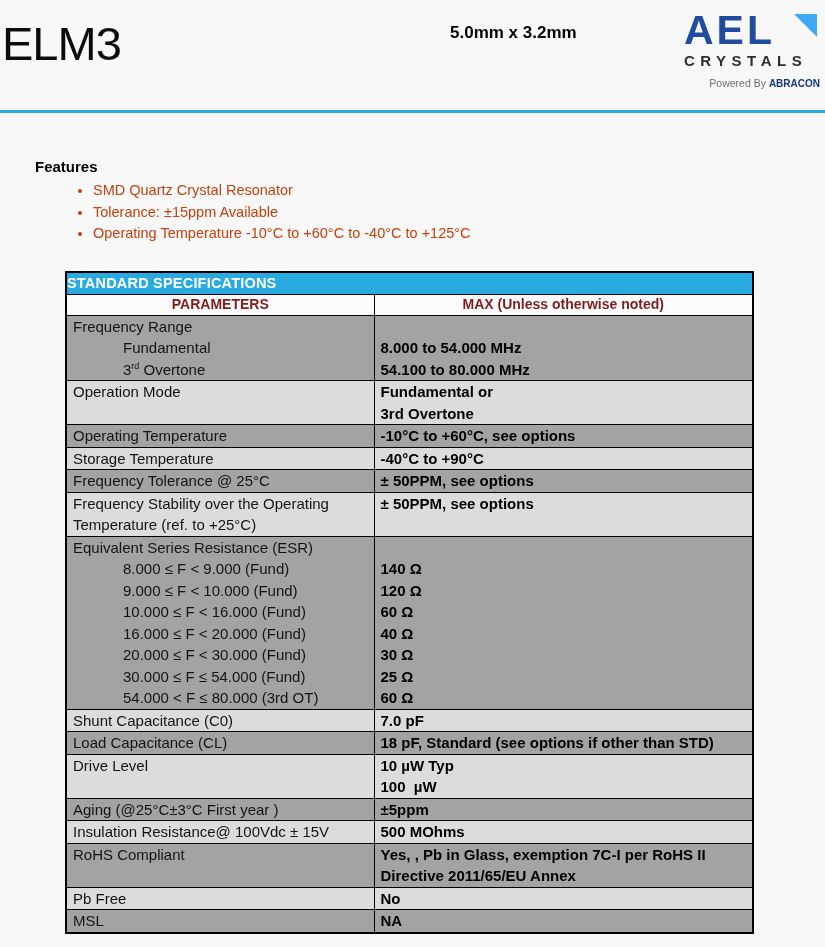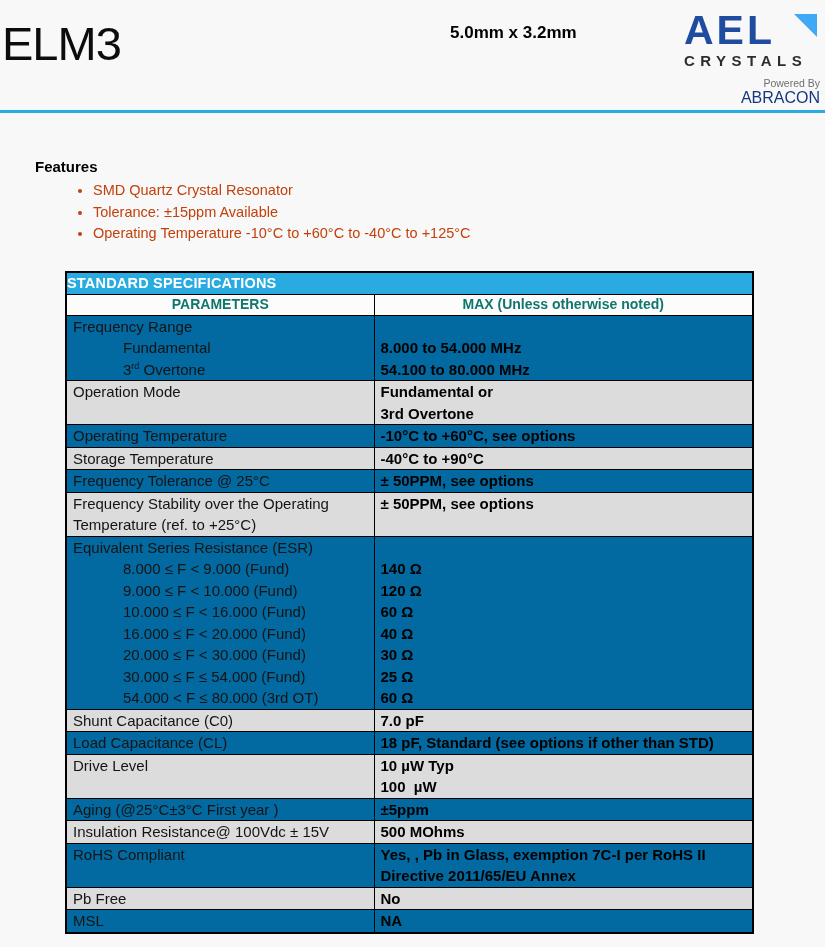--- a/index.html
+++ b/index.html
@@ -31,21 +31,21 @@
   .tri {
     width: 0; height: 0; display: inline-block; margin-left: -4px; margin-top: 2px;
     border-top: 23px solid var(--brand-lightblue, #3FA9F5);
     border-left: 23px solid transparent;
   }
   .crystals {
     margin-top: 3px; font-size: 15px; font-weight: 700;
     letter-spacing: 5.5px; color: #2d2d2d; white-space: nowrap;
   }
   .powered { margin-top: 8px; text-align: right; font-size: 10.5px; color: #6f6f6f; }
-  .abracon { color: #16377f; font-weight: 400; font-size: 16px; }
+  .abracon { color: #16377f; font-weight: 700; font-size: 10px; }
 
   .top-rule {
     position: absolute; top: 110px; left: 0;
     width: 825px; height: 3px; background: var(--accent-blue, #29ABE2);
   }
 
   
   .features { position: absolute; left: 35px; top: 158px; width: 700px; }
   .features-heading { font-size: 15px; font-weight: 700; color: #000; }
   .features ul { margin: 7px 0 0 0; padding-left: 58px; list-style: disc; }
@@ -58,23 +58,23 @@
     border: 2px solid #000;
   }
   table.spec td { border: 1px solid #000; vertical-align: top; }
   tr.title-row td {
     background: var(--title-bg, #29ABE2);
     color: #fff; font-weight: 700; font-size: 14.5px;
     text-align: left; height: 22px; padding: 2px 0; letter-spacing: 0.2px;
   }
   tr.header-row td {
     background: #fcfcfc; font-weight: 700; font-size: 14px;
-    text-align: center; height: 21px; padding: 1px 0; color: #0f766e; margin-left: 32px;
-  }
-  tbody.spec-body tr { background: #0369a1; }
+    text-align: center; height: 21px; padding: 1px 0; color: #7f1d1d; margin-left: 32px;
+  }
+  tbody.spec-body tr { background: #a3a3a3; }
   tbody.spec-body tr.shaded { background: var(--shade, #DCDCDC); }
   td.param-cell, td.value-cell { padding: 0 6px; }
   .line { line-height: 21.5px; font-size: 15px; white-space: pre; color: #141414; }
   .line.indent { padding-left: 50px; }
   .line sup { font-size: 9px; vertical-align: super; line-height: 0; }
   td.value-cell .line { font-weight: 700; color: #000; }
 </style>
 </head>
 <body>
 

